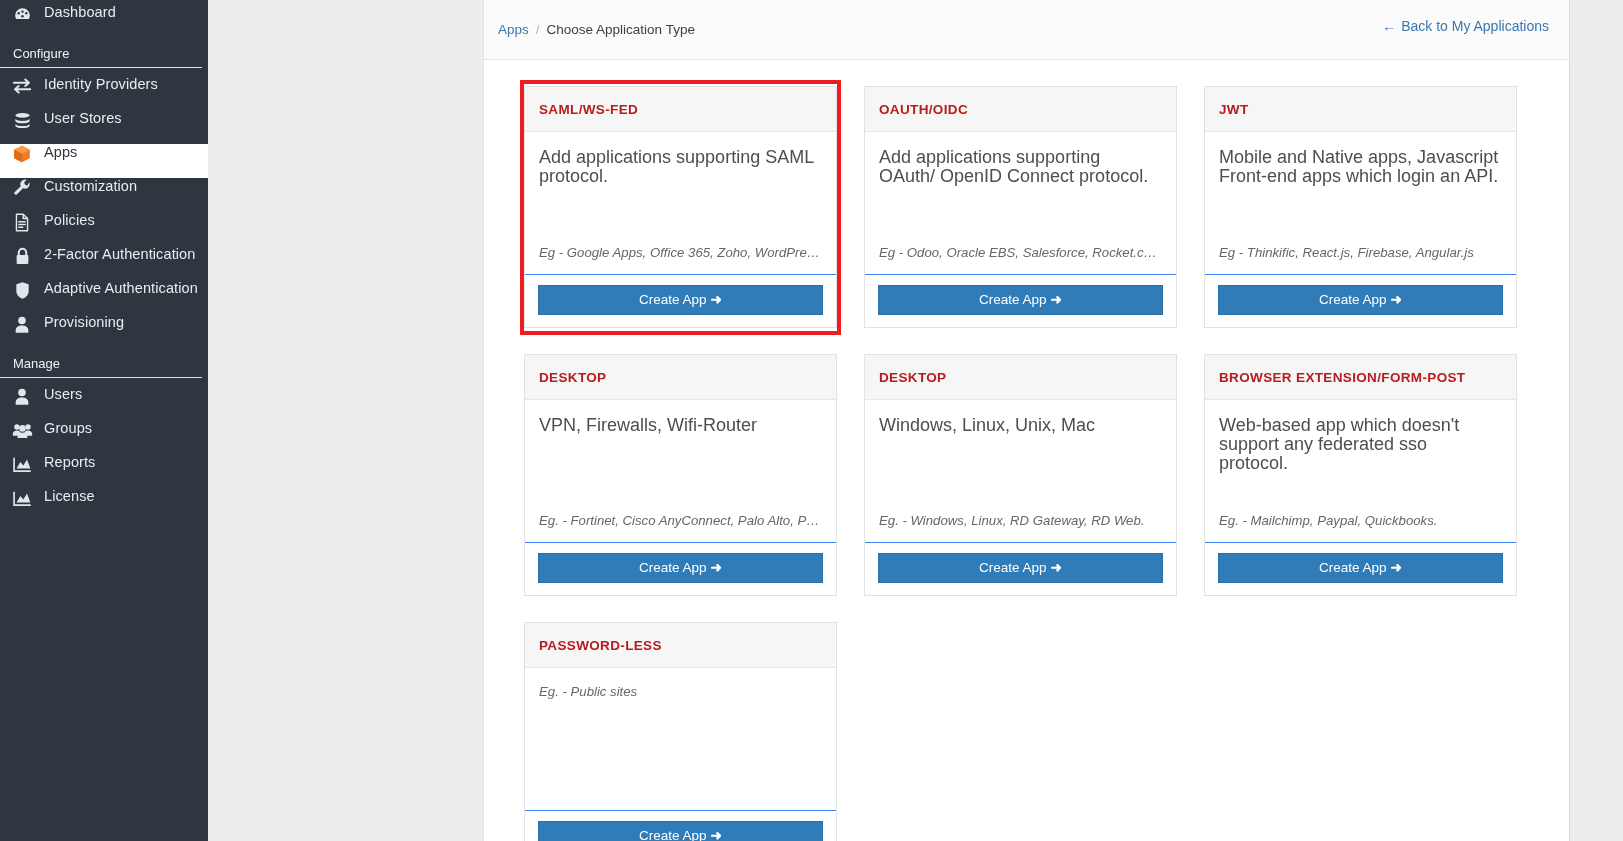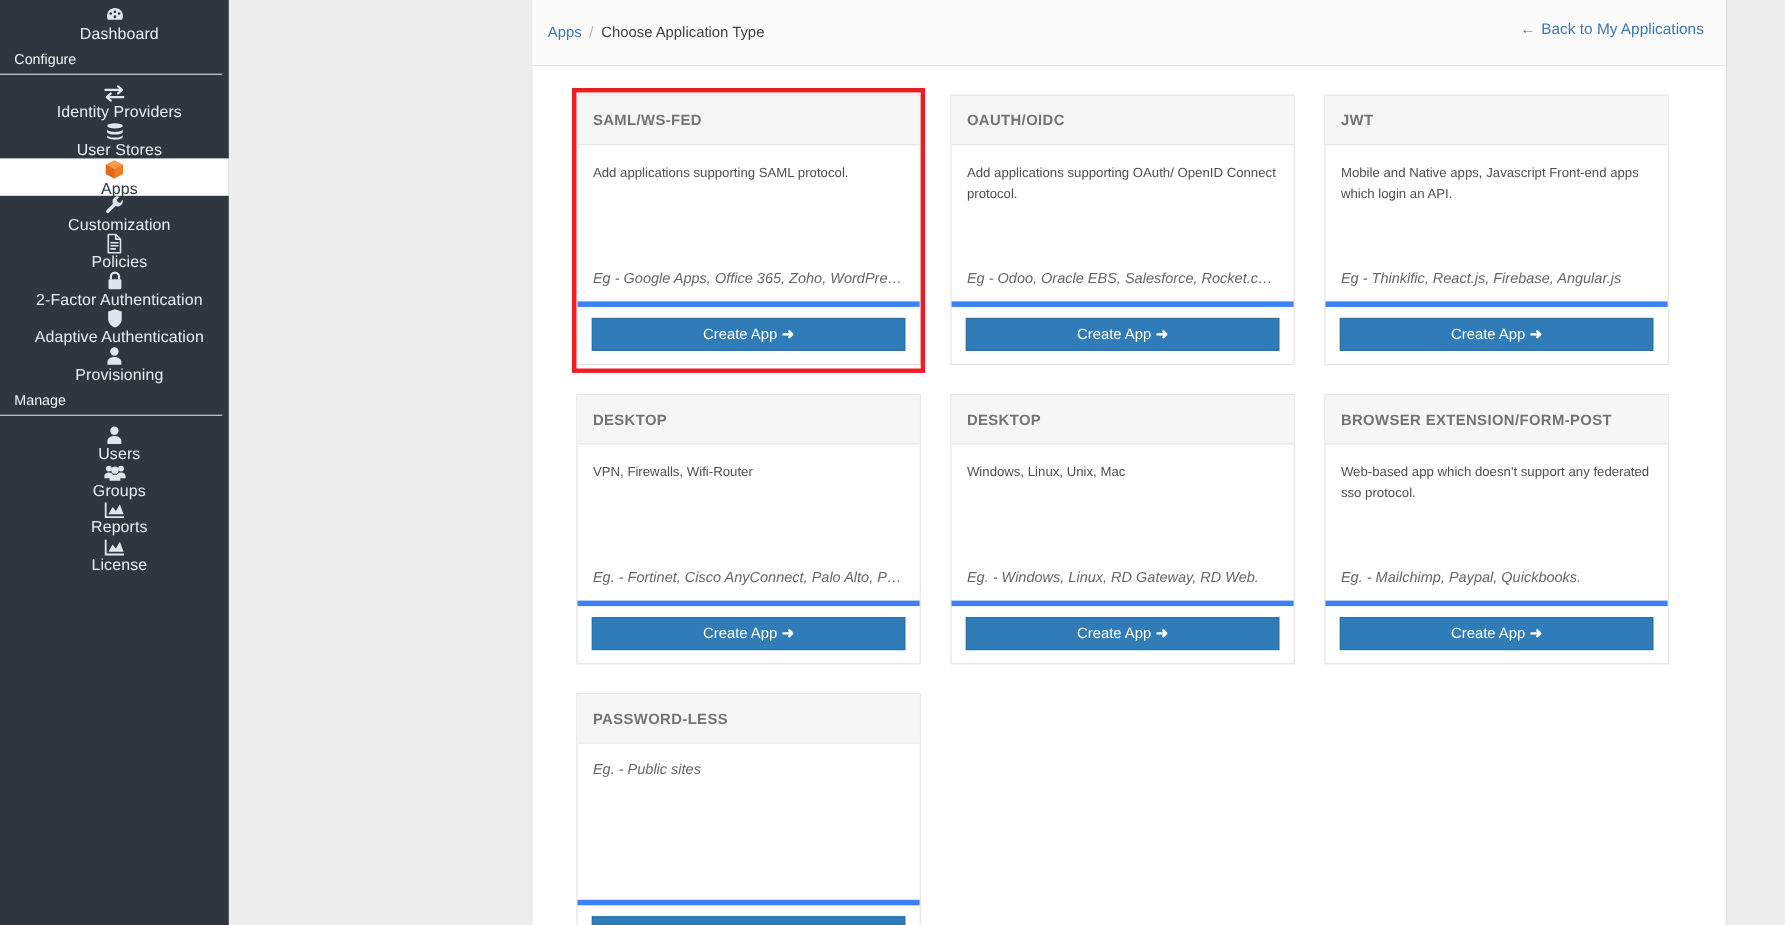--- a/index.html
+++ b/index.html
@@ -26,29 +26,28 @@
     min-width: 208px;
     height: 841px;
     background: #2e3640;
     padding-top: 4px;
     position: relative;
     z-index: 5;
   }
 
   .nav-item {
     display: flex;
-    align-items: center;
+    align-items: flex-start;
     height: 34px;
     padding-left: 9px;
     color: #e8edf1;
     font-size: 14.5px;
     letter-spacing: 0.1px;
     cursor: pointer;
     white-space: nowrap;
-    flex-direction: column;
   }
   .nav-item .ic {
     width: 26px;
     min-width: 26px;
     height: 20px;
     display: flex;
     align-items: center;
     justify-content: center;
     margin-right: 9px;
   }
@@ -168,48 +167,48 @@
 
   .card-head {
     height: 45px;
     background: #f6f6f6;
     border-bottom: 1px solid #e6e6e6;
     display: flex;
     align-items: center;
     padding-left: 14px;
     font-size: 13.5px;
     font-weight: bold;
-    color: #737373;
+    color: #b91c1c;
     letter-spacing: 0.35px;
   }
 
   .card-body {
     padding: 16px 15px 0 14px;
     height: 142px;
     display: flex;
     flex-direction: column;
     justify-content: space-between;
   }
   .card-desc {
-    font-size: 12px;
+    font-size: 18px;
     color: #4e4e4e;
     line-height: 19px;
   }
   .card-eg {
     font-size: 13.2px;
     color: #666666;
     font-style: italic;
     white-space: nowrap;
     overflow: hidden;
     text-overflow: ellipsis;
     padding-bottom: 14px;
   }
 
   .card-foot {
-    border-top: 5px solid #3b82f6;
+    border-top: 1px solid #3b82f6;
     padding: 10px 13px 12px 13px;
   }
   .btn-create {
     display: block;
     width: 100%;
     height: 30px;
     background: #2f7cb8;
     border: 1px solid #2a70a7;
     color: #ffffff;
     font-size: 13.5px;

